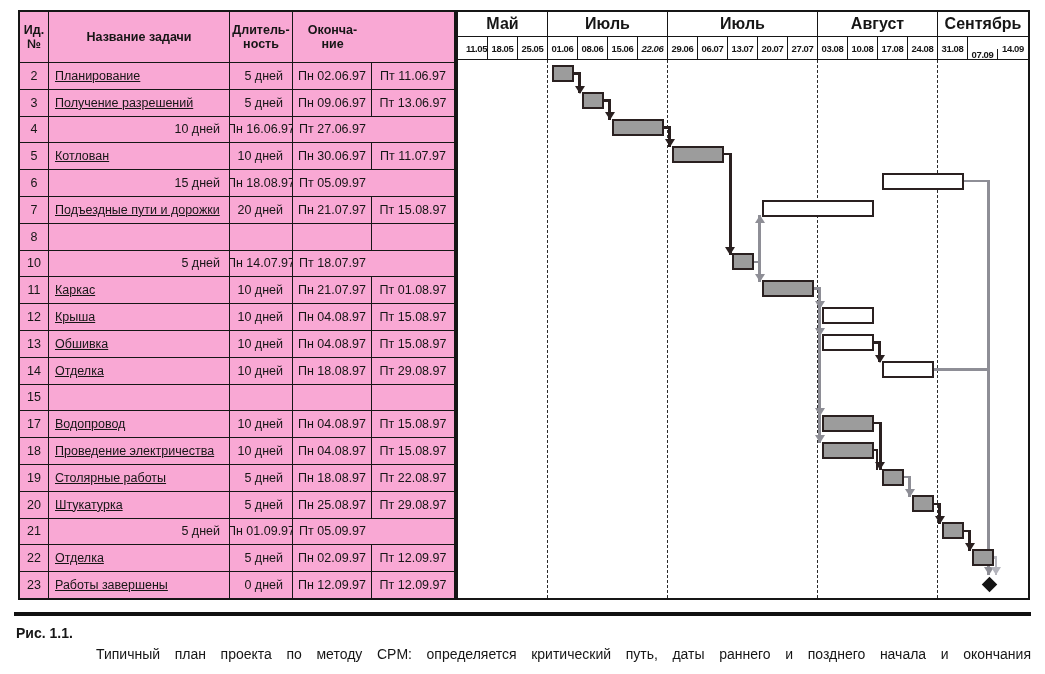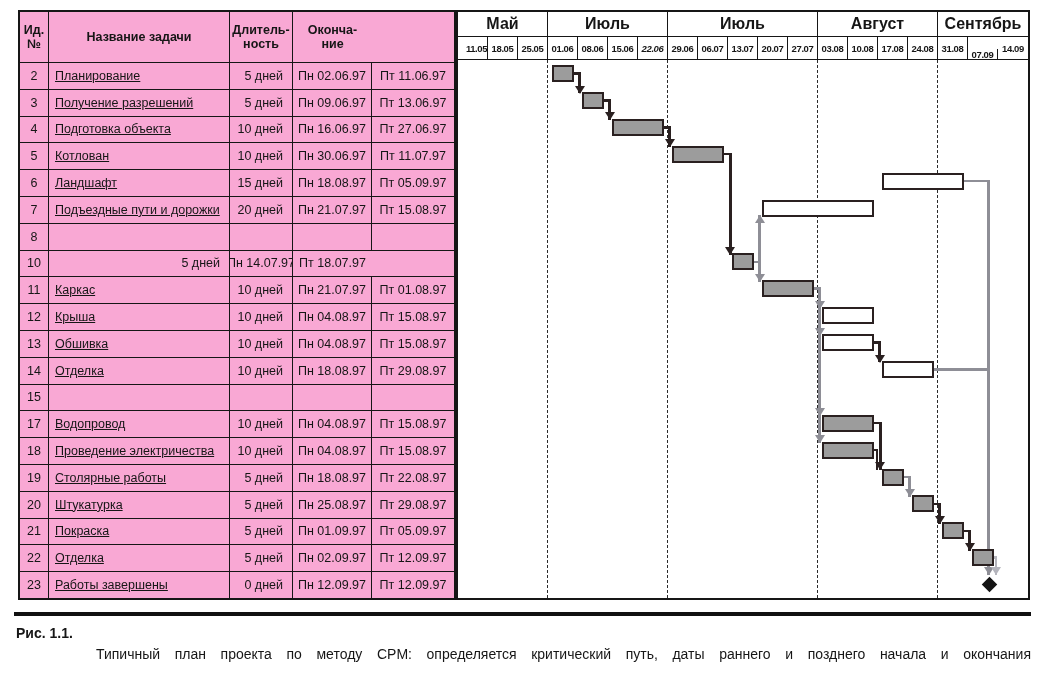--- a/index.html
+++ b/index.html
@@ -94,35 +94,33 @@
         </div>
         <div class="trow">
           <div class="c-id">3</div>
           <div class="c-name">Получение разрешений</div>
           <div class="c-dur">5 дней</div>
           <div class="c-date">Пн 09.06.97</div>
           <div class="c-date">Пт 13.06.97</div>
         </div>
         <div class="trow">
           <div class="c-id">4</div>
-          <div class="c-name">Подготовка объекта</div>
           <div class="c-dur">10 дней</div>
           <div class="c-date">Пн 16.06.97</div>
           <div class="c-date">Пт 27.06.97</div>
         </div>
         <div class="trow">
           <div class="c-id">5</div>
           <div class="c-name">Котлован</div>
           <div class="c-dur">10 дней</div>
           <div class="c-date">Пн 30.06.97</div>
           <div class="c-date">Пт 11.07.97</div>
         </div>
         <div class="trow">
           <div class="c-id">6</div>
-          <div class="c-name">Ландшафт</div>
           <div class="c-dur">15 дней</div>
           <div class="c-date">Пн 18.08.97</div>
           <div class="c-date">Пт 05.09.97</div>
         </div>
         <div class="trow">
           <div class="c-id">7</div>
           <div class="c-name">Подъездные пути и дорожки</div>
           <div class="c-dur">20 дней</div>
           <div class="c-date">Пн 21.07.97</div>
           <div class="c-date">Пт 15.08.97</div>
@@ -198,21 +196,20 @@
         </div>
         <div class="trow">
           <div class="c-id">20</div>
           <div class="c-name">Штукатурка</div>
           <div class="c-dur">5 дней</div>
           <div class="c-date">Пн 25.08.97</div>
           <div class="c-date">Пт 29.08.97</div>
         </div>
         <div class="trow">
           <div class="c-id">21</div>
-          <div class="c-name">Покраска</div>
           <div class="c-dur">5 дней</div>
           <div class="c-date">Пн 01.09.97</div>
           <div class="c-date">Пт 05.09.97</div>
         </div>
         <div class="trow">
           <div class="c-id">22</div>
           <div class="c-name">Отделка</div>
           <div class="c-dur">5 дней</div>
           <div class="c-date">Пн 02.09.97</div>
           <div class="c-date">Пт 12.09.97</div>

